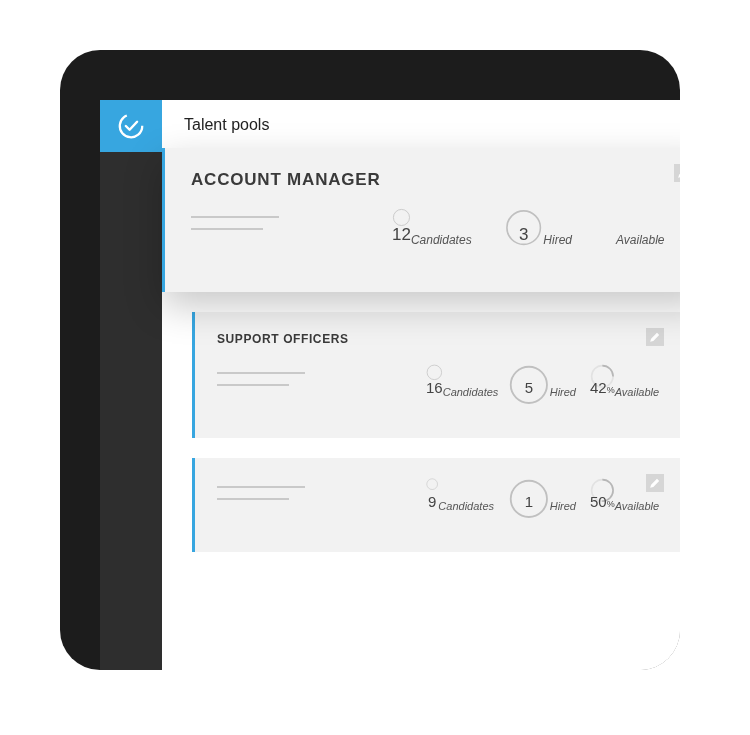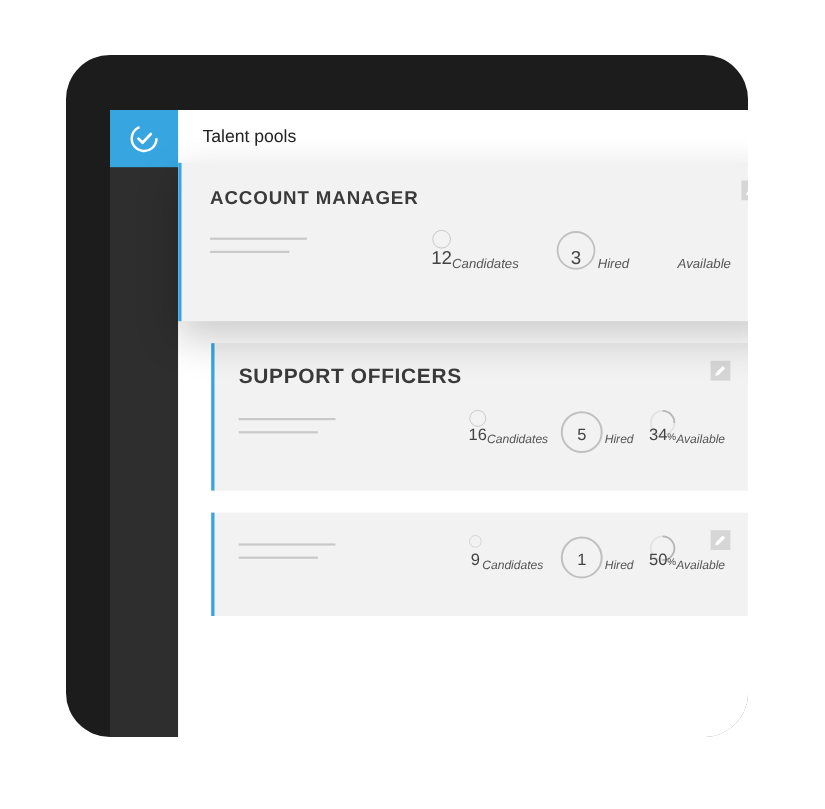--- a/index.html
+++ b/index.html
@@ -68,21 +68,21 @@
       position: relative;
     }
     .card.elevated {
       margin-left: 0;
       margin-right: -28px;
       box-shadow: 0 14px 36px rgba(0,0,0,0.22);
       z-index: 10;
       padding: 22px 24px 20px 26px;
     }
     .card-title {
-      font-size: 19px;
+      font-size: 12px;
       font-weight: 600;
       letter-spacing: 0.6px;
       color: #3a3a3a;
       margin-bottom: 18px;
     }
     .card.elevated .card-title { font-size: 17px; letter-spacing: 0.8px; }
     .edit-btn {
       position: absolute;
       top: 16px;
       right: 16px;
@@ -262,21 +262,21 @@
                       <div class="circle-val">5</div>
                     </div>
                     <div class="stat-label">Hired</div>
                   </div>
                   <div class="stat">
                     <div class="circle-wrap">
                       <svg class="circle-bg" viewBox="0 0 46 46">
                         <circle cx="23" cy="23" r="20" fill="none" stroke="#e2e2e2" stroke-width="3"></circle>
                         <circle cx="23" cy="23" r="20" fill="none" stroke="#b7b7b7" stroke-width="3" stroke-dasharray="31.4 125.7" transform="rotate(-90 23 23)"></circle>
                       </svg>
-                      <div class="circle-val"><span>34</span><span class="pct">%</span></div>
+                      <div class="circle-val"><span>42</span><span class="pct">%</span></div>
                     </div>
                     <div class="stat-label">Available</div>
                   </div>
                 </div>
               </div>
             </div>
 
             <div class="card">
               <div class="edit-btn">
                 <svg viewBox="0 0 10 10">

